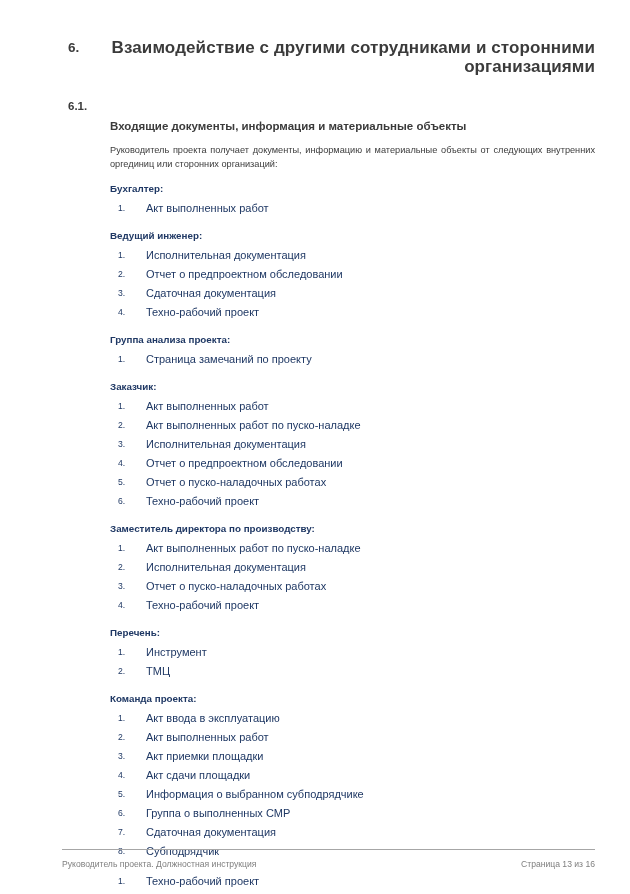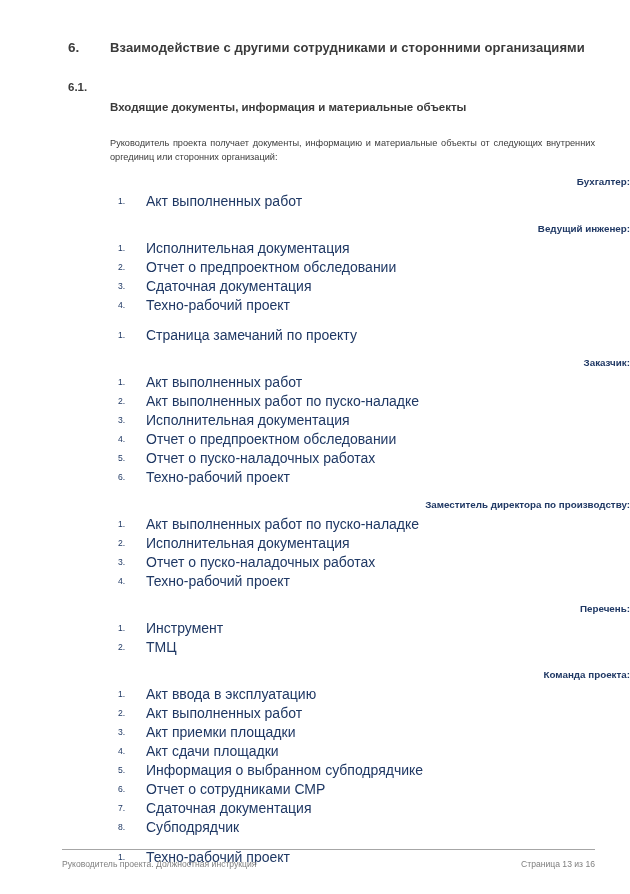--- a/index.html
+++ b/index.html
@@ -30,25 +30,26 @@
   }
   .h1 .num {
     font-size: 13.5px;
     font-weight: bold;
     color: #3b3b3b;
     width: 42px;
     flex: 0 0 42px;
     line-height: 19px;
   }
   .h1 .txt {
-    font-size: 13px;
+    font-size: 17px;
     font-weight: bold;
     color: #3b3b3b;
     line-height: 19px;
     letter-spacing: .1px;
+    text-align: right;
   }
 
   .h2 {
     display: flex;
     margin: 22px 0 0 0;
     padding: 0 19px 0 68px;
   }
   .h2 .num {
     font-size: 11.5px;
     font-weight: bold;
@@ -60,60 +61,59 @@
   .h2 .txt {
     font-size: 11.5px;
     font-weight: bold;
     color: #3b3b3b;
     line-height: 17px;
     margin-top: 20px;
   }
 
   
   .intro {
-    margin: 21px 0 0 0;
+    margin: 9px 0 0 0;
     padding: 0 35px 0 110px;
     font-size: 9.2px;
     line-height: 13.5px;
     color: #3b3b3b;
     text-align: justify;
   }
 
   
   .group {
     margin-top: 11px;
   }
   .group-title {
     padding: 0 0 0 110px;
     font-size: 9.8px;
     font-weight: bold;
     color: #1f3864;
     line-height: 14px;
-    text-align: right;
   }
   .group-list {
     list-style: none;
     margin: 0;
     padding: 0;
   }
   .group-list li {
     display: flex;
     align-items: flex-start;
     padding: 0 0 0 118px;
     height: 19px;
   }
   .group-list li .idx {
     flex: 0 0 28px;
     width: 28px;
     font-size: 8.6px;
     color: #1f3864;
     line-height: 19px;
   }
   .group-list li .label {
-    font-size: 14px;
+    font-size: 11px;
     color: #1f3864;
     line-height: 19px;
   }
   .group.first .group-list li:first-child,
   .group .group-list li:first-child {
     margin-top: 3px;
   }
 
   
   .footer {
@@ -176,20 +176,21 @@
             <span class="idx">3.</span>
             <span class="label">Сдаточная документация</span>
           </li>
           <li>
             <span class="idx">4.</span>
             <span class="label">Техно-рабочий проект</span>
           </li>
         </ol>
       </div>
       <div class="group">
+        <div class="group-title">Группа анализа проекта:</div>
         <ol class="group-list">
           <li>
             <span class="idx">1.</span>
             <span class="label">Страница замечаний по проекту</span>
           </li>
         </ol>
       </div>
       <div class="group">
         <div class="group-title">Заказчик:</div>
         <ol class="group-list">
@@ -271,21 +272,21 @@
           <li>
             <span class="idx">4.</span>
             <span class="label">Акт сдачи площадки</span>
           </li>
           <li>
             <span class="idx">5.</span>
             <span class="label">Информация о выбранном субподрядчике</span>
           </li>
           <li>
             <span class="idx">6.</span>
-            <span class="label">Отчет о сотрудниками СМР</span>
+            <span class="label">Группа о выполненных СМР</span>
           </li>
           <li>
             <span class="idx">7.</span>
             <span class="label">Сдаточная документация</span>
           </li>
           <li>
             <span class="idx">8.</span>
             <span class="label">Субподрядчик</span>
           </li>
         </ol>

